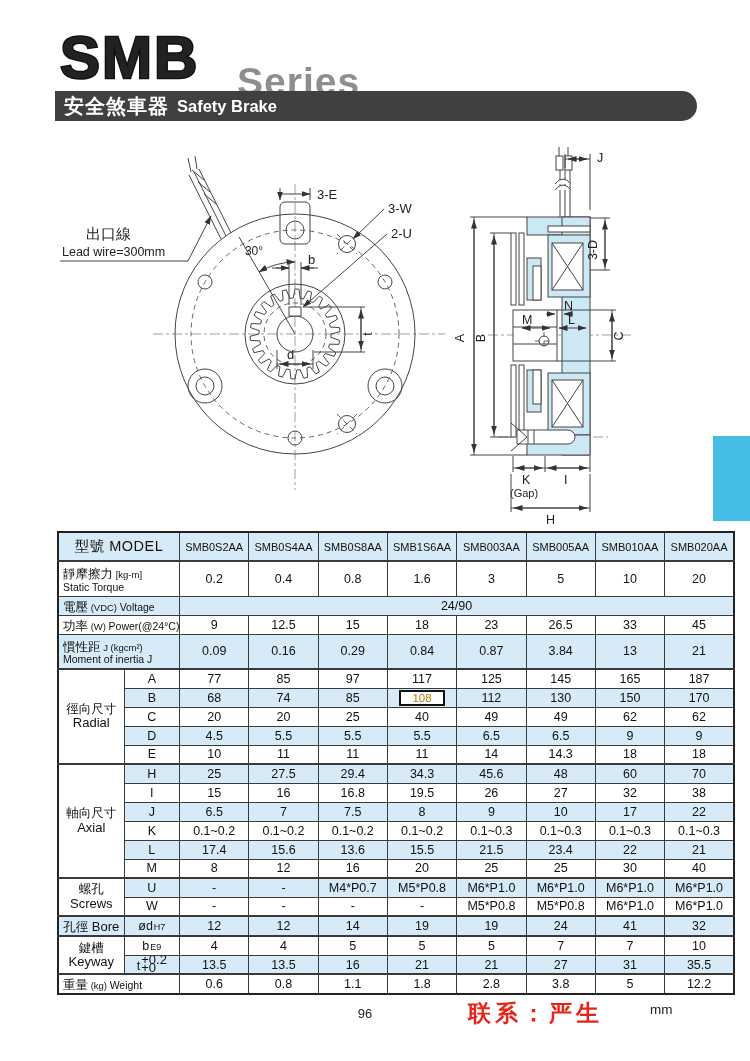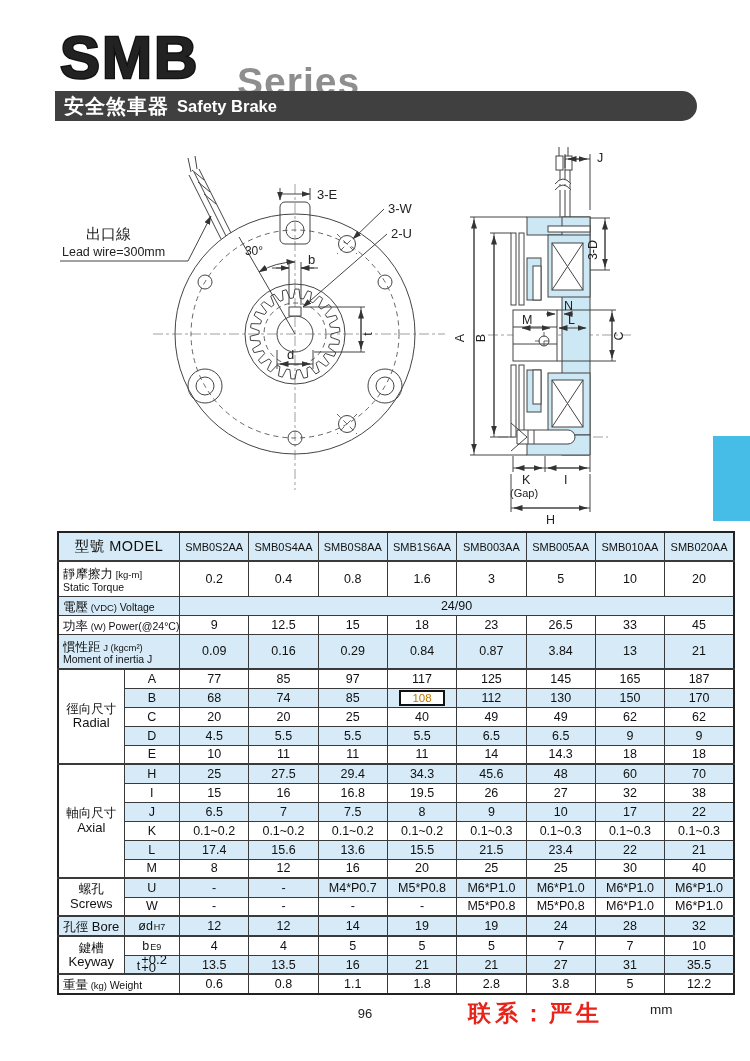--- a/index.html
+++ b/index.html
@@ -450,21 +450,21 @@
           <td class="group" rowspan="1">
             <div><span class="zh">孔徑</span><span class="en"> Bore</span></div>
           </td>
           <td class="sub"><span>ød</span><span class="small">H7</span></td>
           <td class="val">12</td>
           <td class="val">12</td>
           <td class="val">14</td>
           <td class="val">19</td>
           <td class="val">19</td>
           <td class="val">24</td>
-          <td class="val">28</td>
+          <td class="val">41</td>
           <td class="val">32</td>
         </tr>
         <tr class="section ">
           <td class="group gwhite" rowspan="2">
             <div class="zh">鍵槽</div>
             <div class="en">Keyway</div>
           </td>
           <td class="sub"><span>b</span><span class="small">E9</span></td>
           <td class="val">4</td>
           <td class="val">4</td>

